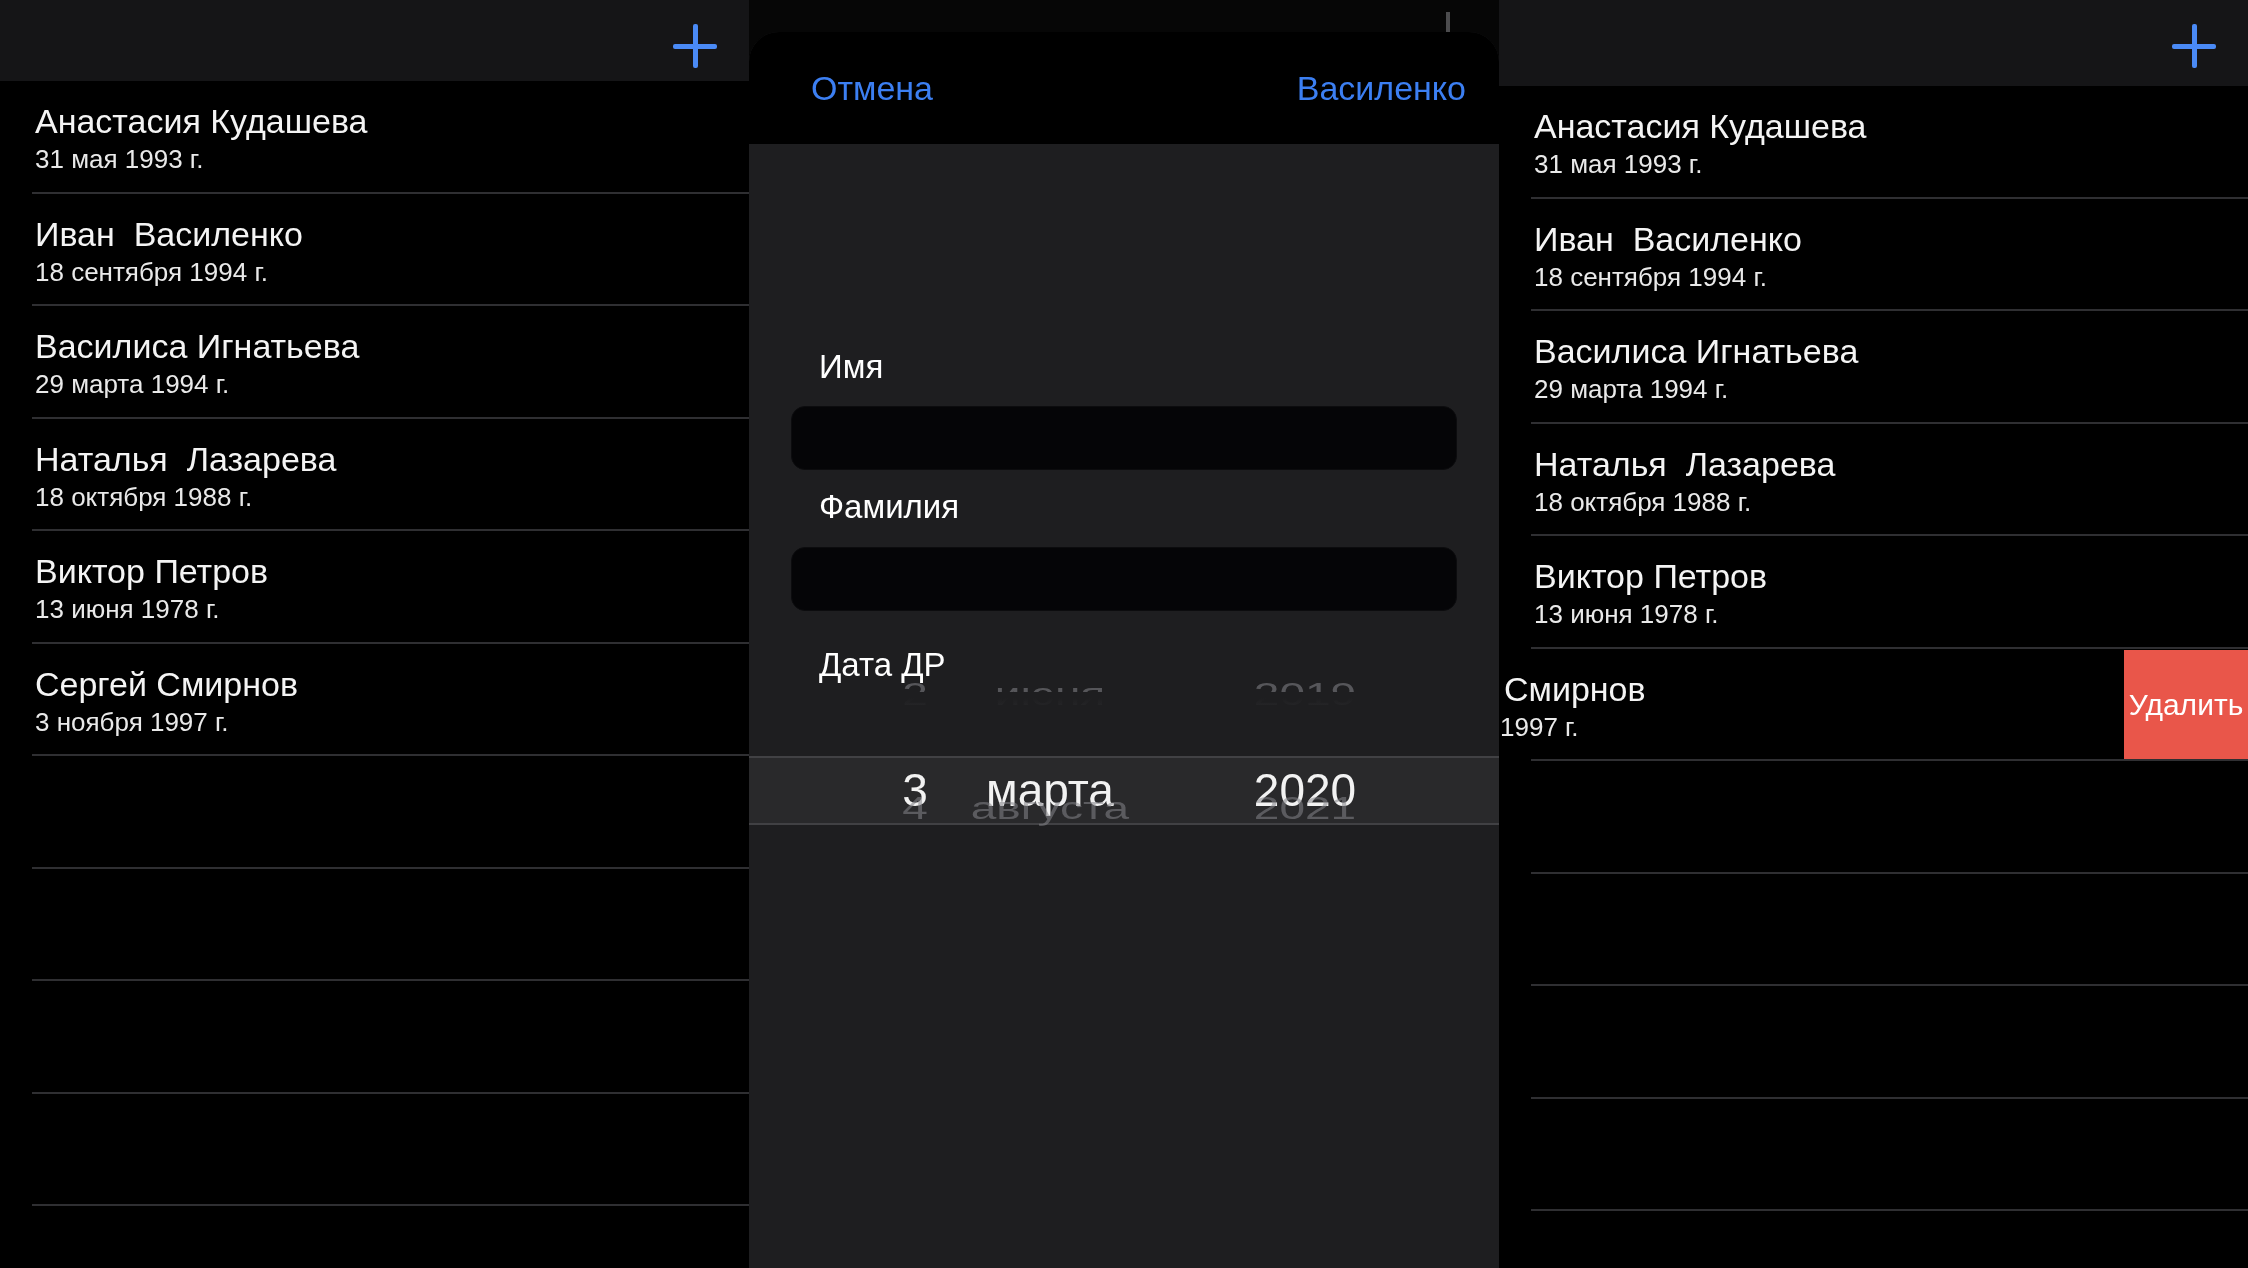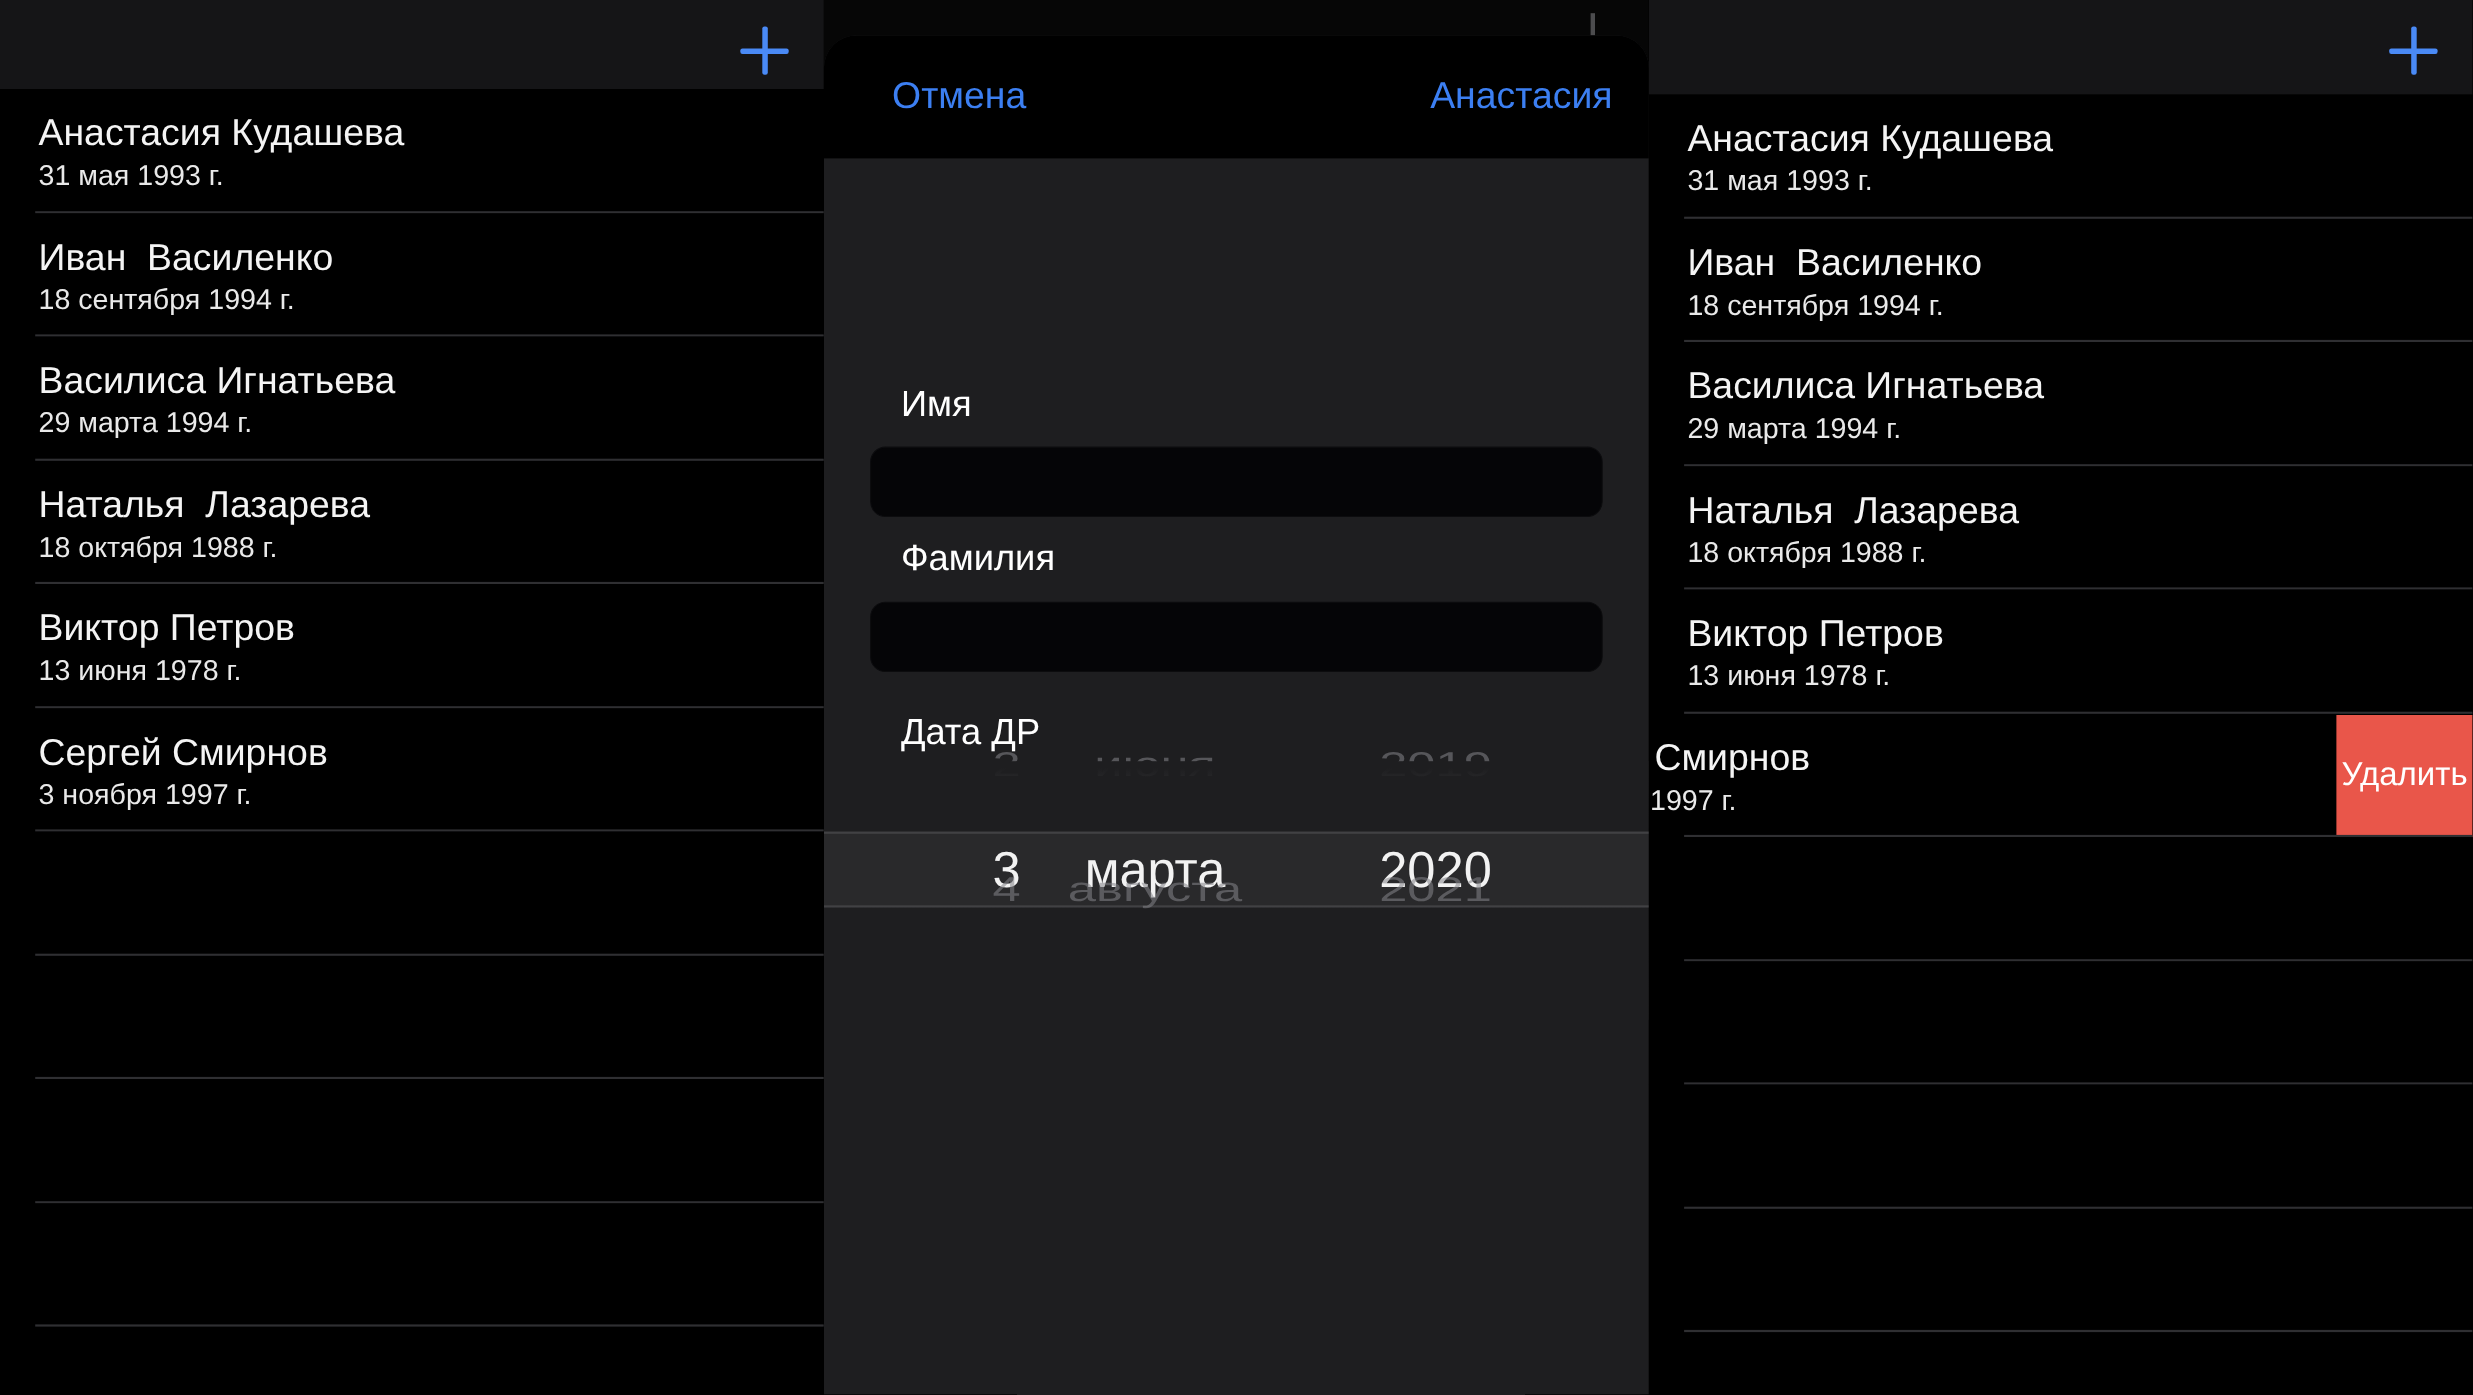--- a/index.html
+++ b/index.html
@@ -112,21 +112,21 @@
       <div class="row"></div>
       <div class="row"></div>
     </div>
   </div>
 
   <div class="panel" id="panel-mid">
     <div id="ghost-plus"></div>
     <div class="sheet">
       <div class="sheet-header">
         <div class="sheet-btn" id="btn-cancel">Отмена</div>
-        <div class="sheet-btn" id="btn-save">Анастасия</div>
+        <div class="sheet-btn" id="btn-save">Василенко</div>
       </div>
 
       <div class="field-label" id="label-name">Имя</div>
       <input class="text-input" id="input-name" type="text" value="" style="">
 
       <div class="field-label" id="label-surname">Фамилия</div>
       <input class="text-input" id="input-surname" type="text" value="" style="">
 
       <div class="field-label" id="label-date">Дата ДР</div>
 

